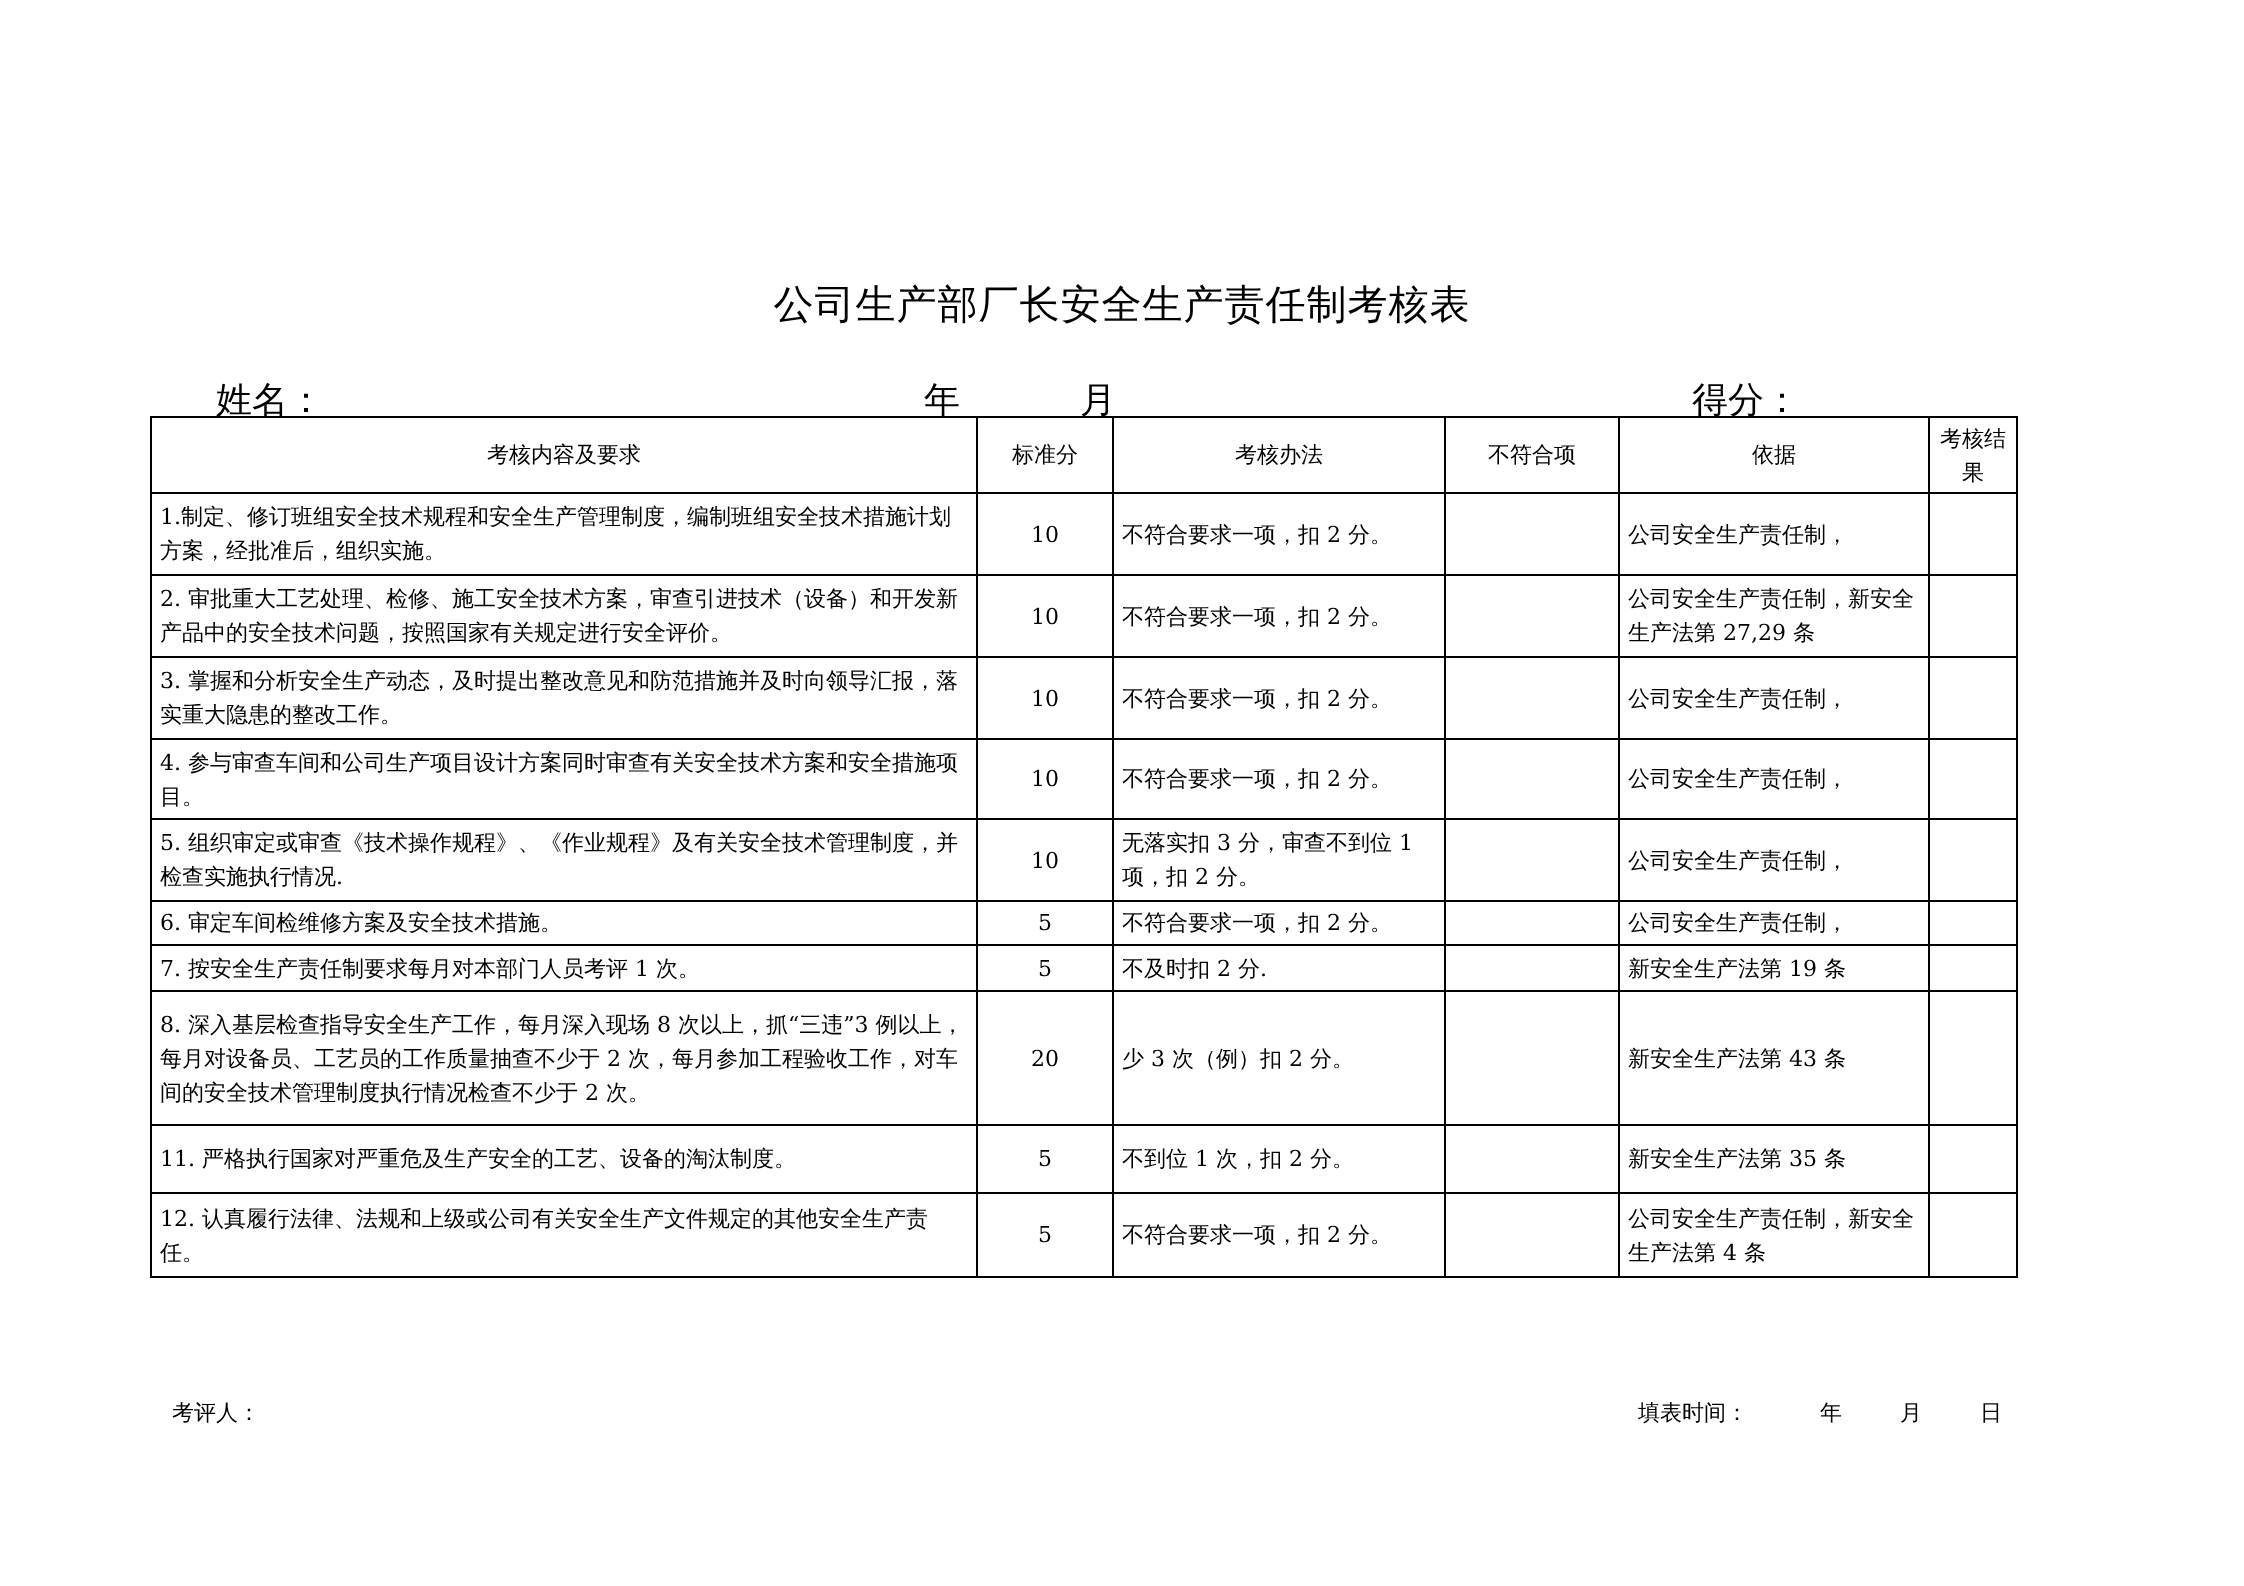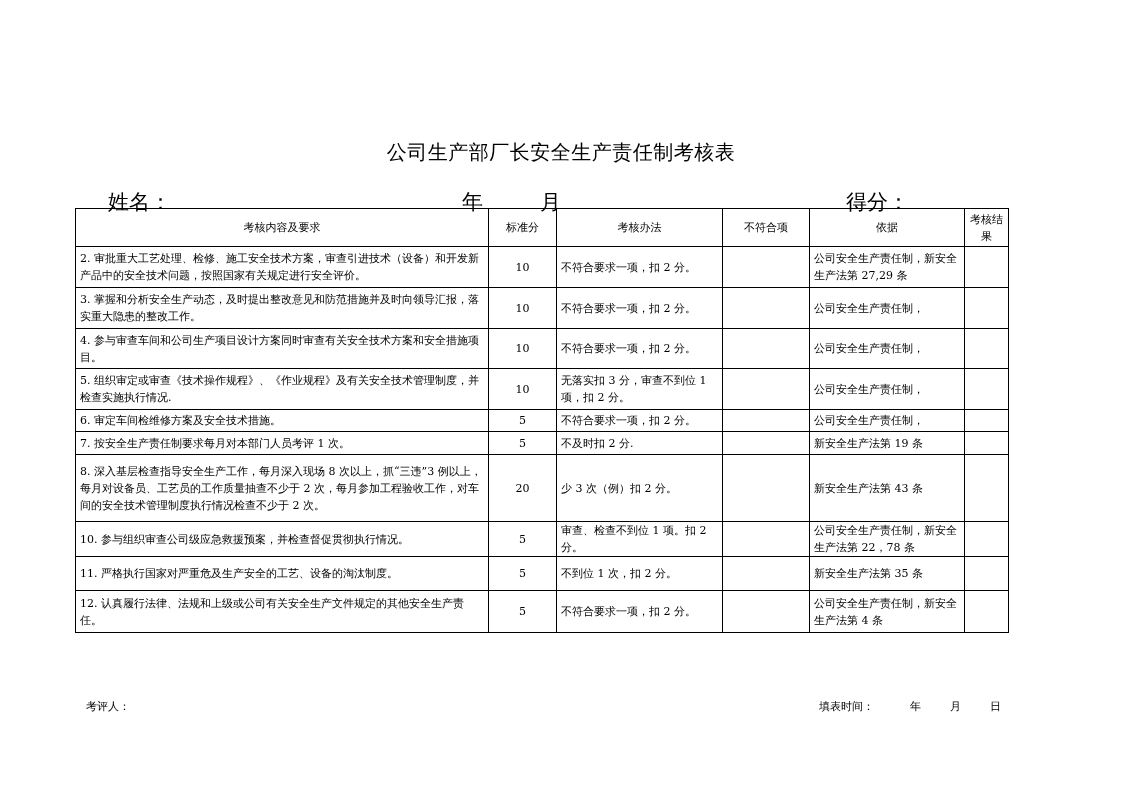--- a/index.html
+++ b/index.html
@@ -21,21 +21,21 @@
       left: 0;
       width: 1122px;
       text-align: center;
       font-family: "DejaVu Sans", sans-serif;
       font-size: 20px;
       letter-spacing: 0.5px;
     }
     .meta-line {
       position: absolute;
       top: 188px;
-      font-size: 21px;
+      font-size: 18px;
       font-family: Liberation Mono, monospace;
     }
     .meta-name { left: 108px; }
     .meta-year { left: 462px; }
     .meta-month { left: 540px; }
     .meta-score { left: 846px; }
 
     table.assessment {
       position: absolute;
       top: 208px;
@@ -102,20 +102,28 @@
       <th>考核内容及要求</th>
       <th>标准分</th>
       <th>考核办法</th>
       <th>不符合项</th>
       <th>依据</th>
       <th>考核结果</th>
     </tr>
   </thead>
   <tbody>
     <tr style="height:41px">
+      <td class="c-content">1.制定、修订班组安全技术规程和安全生产管理制度，编制班组安全技术措施计划方案，经批准后，组织实施。</td>
+      <td class="c-score">10</td>
+      <td class="c-method">不符合要求一项，扣 2 分。</td>
+      <td class="c-nonconf"></td>
+      <td class="c-basis">公司安全生产责任制，</td>
+      <td class="c-result"></td>
+    </tr>
+    <tr style="height:41px">
       <td class="c-content">2. 审批重大工艺处理、检修、施工安全技术方案，审查引进技术（设备）和开发新产品中的安全技术问题，按照国家有关规定进行安全评价。</td>
       <td class="c-score">10</td>
       <td class="c-method">不符合要求一项，扣 2 分。</td>
       <td class="c-nonconf"></td>
       <td class="c-basis">公司安全生产责任制，新安全生产法第 27,29 条</td>
       <td class="c-result"></td>
     </tr>
     <tr style="height:41px">
       <td class="c-content">3. 掌握和分析安全生产动态，及时提出整改意见和防范措施并及时向领导汇报，落实重大隐患的整改工作。</td>
       <td class="c-score">10</td>
@@ -155,28 +163,20 @@
       <td class="c-nonconf"></td>
       <td class="c-basis">新安全生产法第 19 条</td>
       <td class="c-result"></td>
     </tr>
     <tr style="height:67px">
       <td class="c-content">8. 深入基层检查指导安全生产工作，每月深入现场 8 次以上，抓“三违”3 例以上，每月对设备员、工艺员的工作质量抽查不少于 2 次，每月参加工程验收工作，对车间的安全技术管理制度执行情况检查不少于 2 次。</td>
       <td class="c-score">20</td>
       <td class="c-method">少 3 次（例）扣 2 分。</td>
       <td class="c-nonconf"></td>
       <td class="c-basis">新安全生产法第 43 条</td>
-      <td class="c-result"></td>
-    </tr>
-    <tr style="height:35px">
-      <td class="c-content">10. 参与组织审查公司级应急救援预案，并检查督促贯彻执行情况。</td>
-      <td class="c-score">5</td>
-      <td class="c-method">审查、检查不到位 1 项。扣 2 分。</td>
-      <td class="c-nonconf"></td>
-      <td class="c-basis">公司安全生产责任制，新安全生产法第 22，78 条</td>
       <td class="c-result"></td>
     </tr>
     <tr style="height:34px">
       <td class="c-content">11. 严格执行国家对严重危及生产安全的工艺、设备的淘汰制度。</td>
       <td class="c-score">5</td>
       <td class="c-method">不到位 1 次，扣 2 分。</td>
       <td class="c-nonconf"></td>
       <td class="c-basis">新安全生产法第 35 条</td>
       <td class="c-result"></td>
     </tr>

